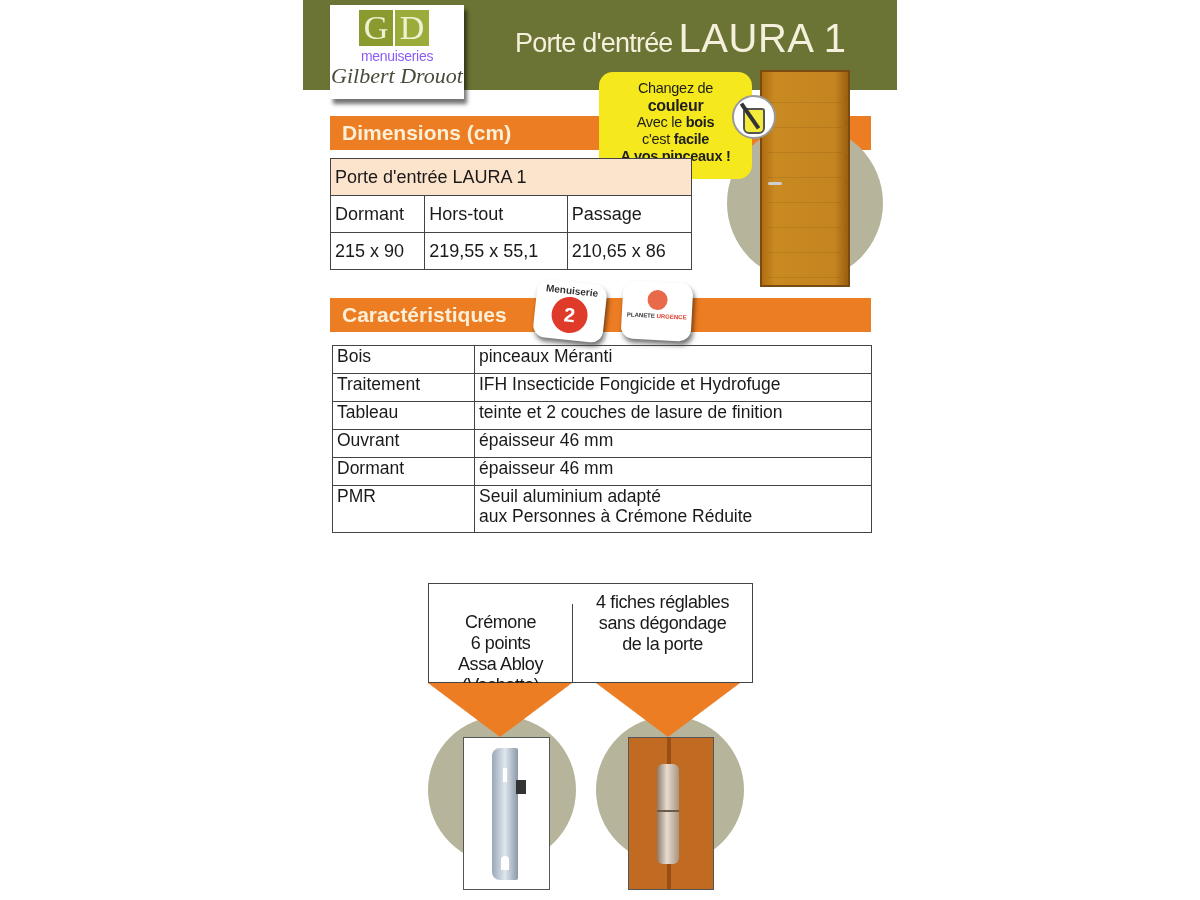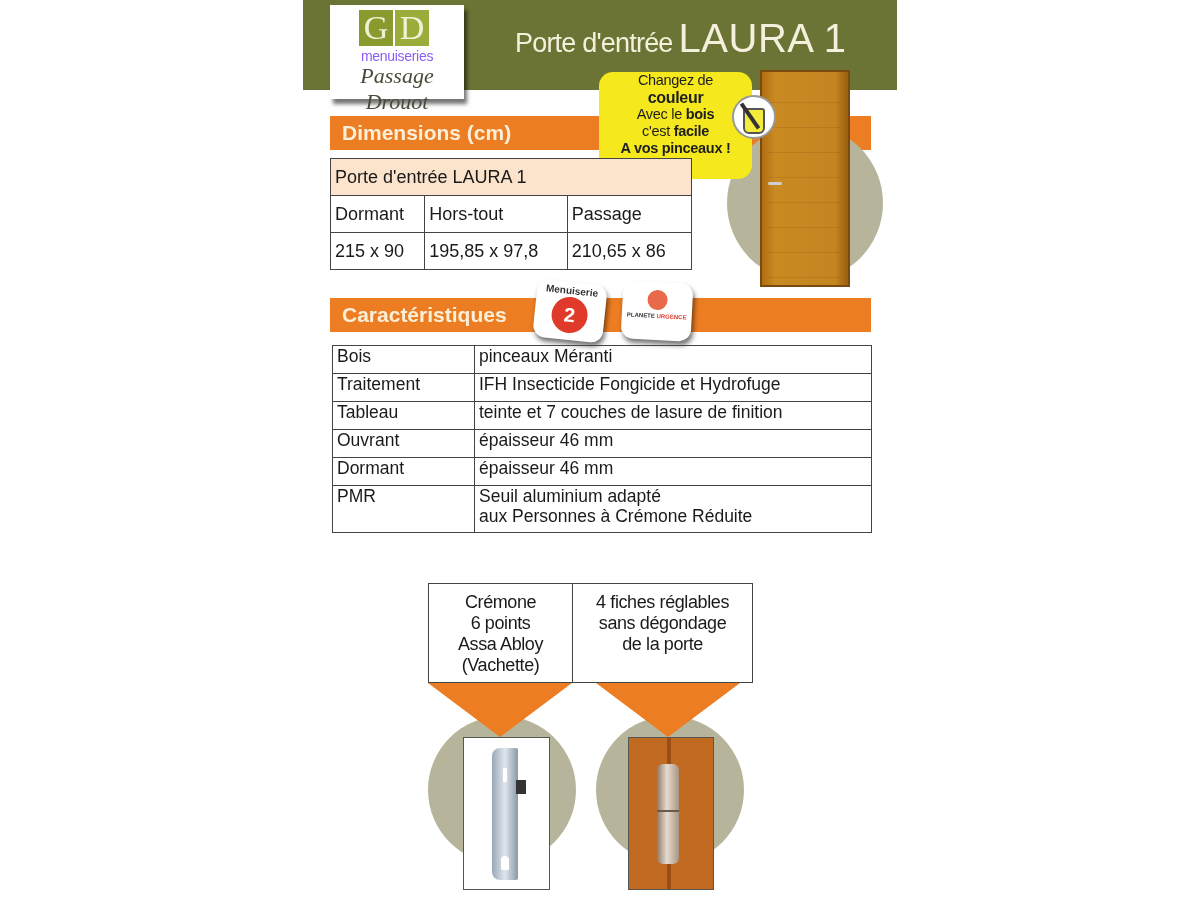--- a/index.html
+++ b/index.html
@@ -31,21 +31,21 @@
     
     .door-circle { left:727px; top:125px; width:156px; height:156px; border-radius:50%; background:#b6b49a; }
     .door { left:760px; top:70px; width:90px; height:217px; background:linear-gradient(90deg,#b06e12,#c98a22 15%,#c48420 85%,#9a5f10);
             border:2px solid #7a4a0e; box-sizing:border-box; }
     .door-lines { position:absolute; left:6px; right:6px; top:6px; bottom:6px;
                   background:repeating-linear-gradient(180deg, rgba(0,0,0,0) 0 24px, rgba(120,70,10,0.18) 24px 25px); }
     .door-handle { position:absolute; left:6px; top:110px; width:14px; height:3px; background:#cfcfcf; border-radius:2px; }
 
     
     .callout { left:599px; top:72px; width:153px; height:107px; background:#f5e81c; border-radius:14px;
-               text-align:center; color:#1e1e1e; font-size:14.5px; line-height:17px; padding-top:0; box-sizing:border-box;
+               text-align:center; color:#1e1e1e; font-size:14.5px; line-height:17px; padding-top:8px; box-sizing:border-box;
                font-weight:bold; letter-spacing:-0.3px; }
     .callout .n { font-weight:normal; }
     .callout .bigw { font-size:16px; }
     .paint-icon { left:732px; top:95px; width:44px; height:44px; border-radius:50%; background:#fff; border:2px solid #999;
                   box-sizing:border-box; overflow:hidden; }
     .paint-can { position:absolute; left:9px; top:11px; width:22px; height:26px; background:#f4ec3a; border:2px solid #555;
                  border-radius:3px 3px 6px 6px; box-sizing:border-box; }
     .paint-brush { position:absolute; left:14px; top:4px; width:4px; height:30px; background:#333; transform:rotate(-35deg); }
 
     
@@ -70,21 +70,21 @@
     .badge-planete { left:622px; top:282px; transform:rotate(3deg); }
     .badge-planete .c { width:20px; height:20px; border-radius:50%; background:#e96a4a; margin:8px auto 3px; }
     .badge-planete .t { font-size:6px; font-weight:bold; color:#333; }
     .badge-planete .t b { color:#e03a2a; }
 
     
     .features { left:428px; top:583px; width:325px; height:100px; border:1.5px solid #444; box-sizing:border-box; display:flex; background:#fff; }
     .feat { display:flex; flex-direction:column; align-items:center; justify-content:flex-start; padding-top:8px; box-sizing:border-box;
             text-align:center; font-size:18px; line-height:21px; color:#1a1a1a; font-weight:bold; letter-spacing:-0.4px; }
     .feat span { display:block; font-weight:normal; }
-    .feat-1 { width:145px; border-right:1.5px solid #444; }
+    .feat-1 { width:145px; border-right:1.5px solid #444;margin-top:20px; }
     .feat-2 { width:180px; }
 
     .tri { width:0; height:0; border-left:72px solid transparent; border-right:72px solid transparent; border-top:54px solid #ed7d22; }
     .tri-1 { left:428px; top:683px; }
     .tri-2 { left:596px; top:683px; border-left-width:72px; border-right-width:72px; }
 
     .photo-circle { width:148px; height:148px; border-radius:50%; background:#b6b49a; }
     .pc-1 { left:428px; top:716px; }
     .pc-2 { left:596px; top:716px; }
     .photo { background:#fff; border:1.5px solid #555; box-sizing:border-box; overflow:hidden; }
@@ -104,21 +104,21 @@
 <body>
 
 <div class="abs header-band"></div>
 
 <div class="abs logo-card">
   <div class="logo-gd">
     <span>G</span>
     <span>D</span>
   </div>
   <div class="logo-menu">menuiseries</div>
-  <div class="logo-sign">Passage Drouot</div>
+  <div class="logo-sign">Gilbert Drouot</div>
 </div>
 
 <div class="abs page-title">
   <span class="small">Porte d'entrée</span><span class="big">LAURA 1</span>
 </div>
 
 <div class="abs section-bar bar-dim">Dimensions (cm)</div>
 <div class="abs section-bar bar-car">Caractéristiques</div>
 
 <div class="abs door-circle"></div>
@@ -144,21 +144,21 @@
       <tr class="hdr">
     <td colspan="3">Porte d'entrée LAURA 1</td>
   </tr>
   <tr>
     <td>Dormant</td>
     <td>Hors-tout</td>
     <td>Passage</td>
   </tr>
   <tr>
     <td>215 x 90</td>
-    <td>195,85 x 97,8</td>
+    <td>219,55 x 55,1</td>
     <td>210,65 x 86</td>
   </tr>
 </tbody>
   </table>
 
 <div class="abs badge badge-garantie">
   <div class="t">Menuiserie</div>
   <div class="c">2</div>
 </div>
 <div class="abs badge badge-planete">
@@ -171,21 +171,21 @@
       <tr>
     <td class="k">Bois</td>
     <td>pinceaux Méranti</td>
   </tr>
   <tr>
     <td class="k">Traitement</td>
     <td>IFH Insecticide Fongicide et Hydrofuge</td>
   </tr>
   <tr>
     <td class="k">Tableau</td>
-    <td>teinte et 7 couches de lasure de finition</td>
+    <td>teinte et 2 couches de lasure de finition</td>
   </tr>
   <tr>
     <td class="k">Ouvrant</td>
     <td>épaisseur 46 mm</td>
   </tr>
   <tr>
     <td class="k">Dormant</td>
     <td>épaisseur 46 mm</td>
   </tr>
   <tr class="tall">

